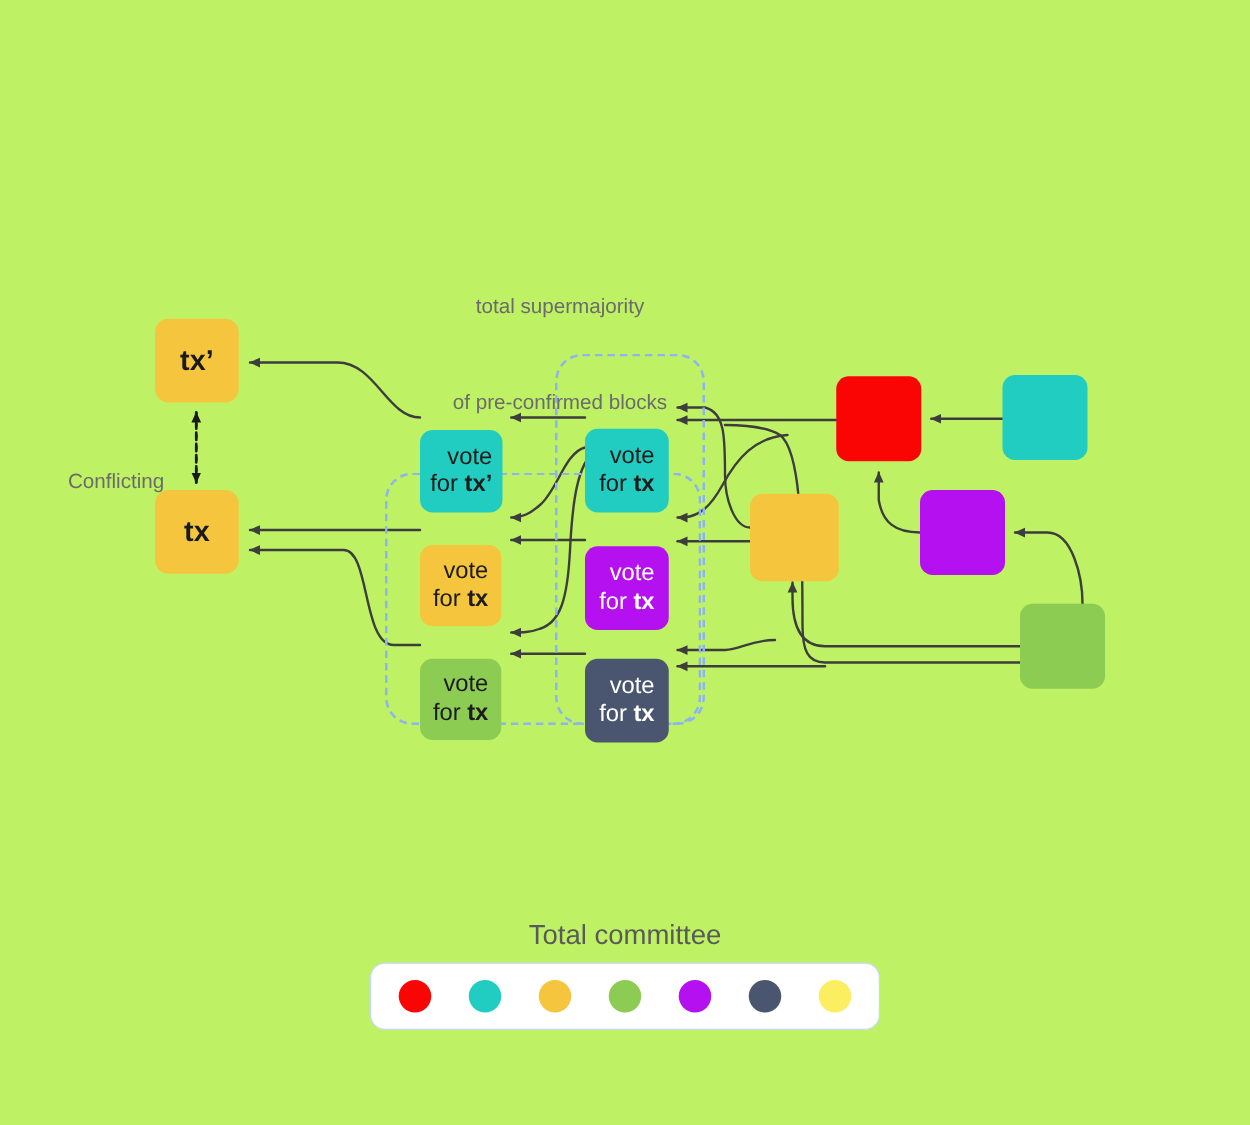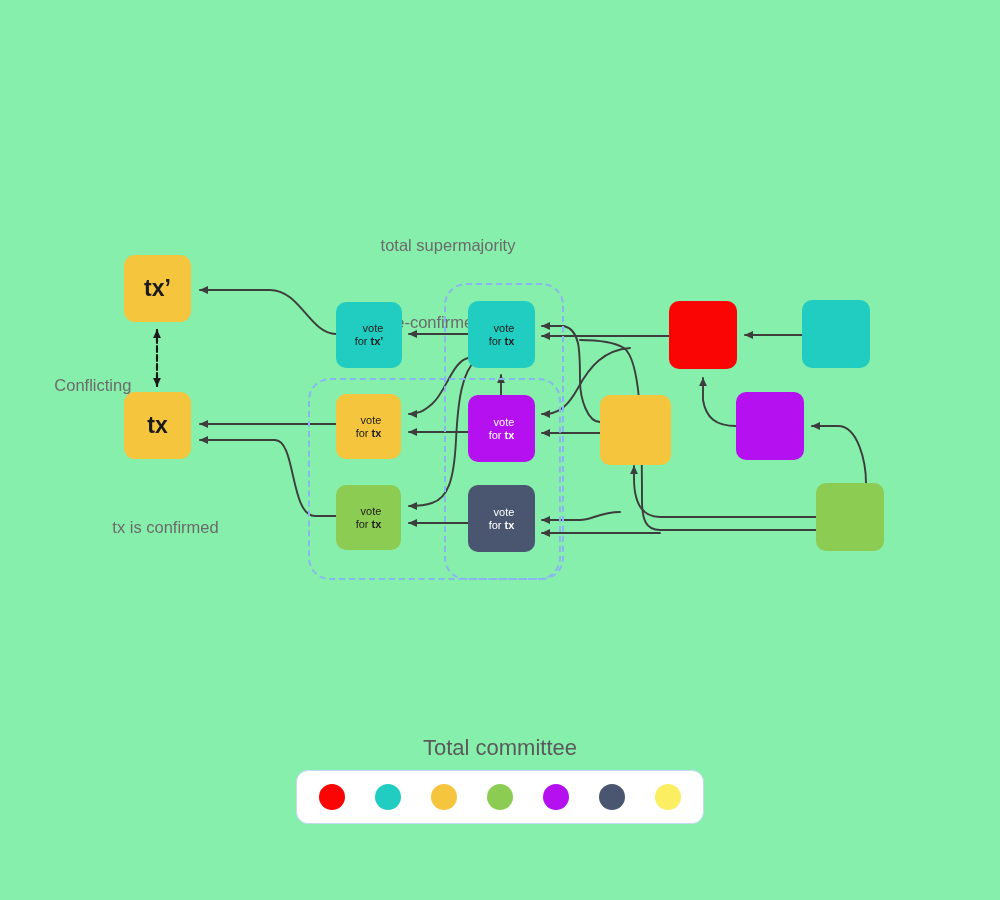--- a/index.html
+++ b/index.html
@@ -7,42 +7,43 @@
     padding: 0;
     background: #ffffff;
   }
   body {
     font-family: "Liberation Sans", sans-serif;
   }
   #stage {
     position: relative;
     width: 1000px;
     height: 900px;
-    background: #86efac;
+    background: #bef264;
     overflow: hidden;
   }
   .blk {
     position: absolute;
     border-radius: 10px;
     box-sizing: border-box;
     display: flex;
     align-items: center;
     justify-content: center;
     text-align: right;
     line-height: 1.18;
   }
   .tx-blk {
     font-size: 23px;
     font-weight: bold;
     color: #1a1a1a;
     border-radius: 11px;
   }
   .vote-blk {
-    font-size: 11px;
+    font-size: 19px;
     font-weight: 400;
+    margin-top: 42px;
   }
   .vote-blk b { font-weight: 700; }
   .plain-blk { }
   .dark-text { color: #1c1c1c; }
   .light-text { color: #ffffff; }
 
   .dashed-box {
     position: absolute;
     border: 2px dashed #8cb4f0;
     border-radius: 22px;
@@ -170,23 +171,20 @@
   <div class="blk tx-blk" style="left:124px; top:255px; width:67px; height:67px; background:#F5C53D;">
     <span>tx’</span>
   </div>
   <div class="blk tx-blk" style="left:124px; top:392px; width:67px; height:67px; background:#F5C53D;">
     <span>tx</span>
   </div>
 
   <div class="note" style="left:36px; top:347px;">
     <span>Conflicting</span>
   </div>
-  <div class="note" style="left:94px; top:489px;">
-    <span>tx is confirmed</span>
-  </div>
 
   <div class="blk vote-blk dark-text" style="left:336px; top:302px; width:66px; height:66px; background:#21CDC0;">
     <div>
       <div>vote</div>
       <div><span>for </span><b>tx’</b></div>
     </div>
   </div>
 
   <div class="blk vote-blk dark-text" style="left:468px; top:301px; width:67px; height:67px; background:#21CDC0;">
     <div>

